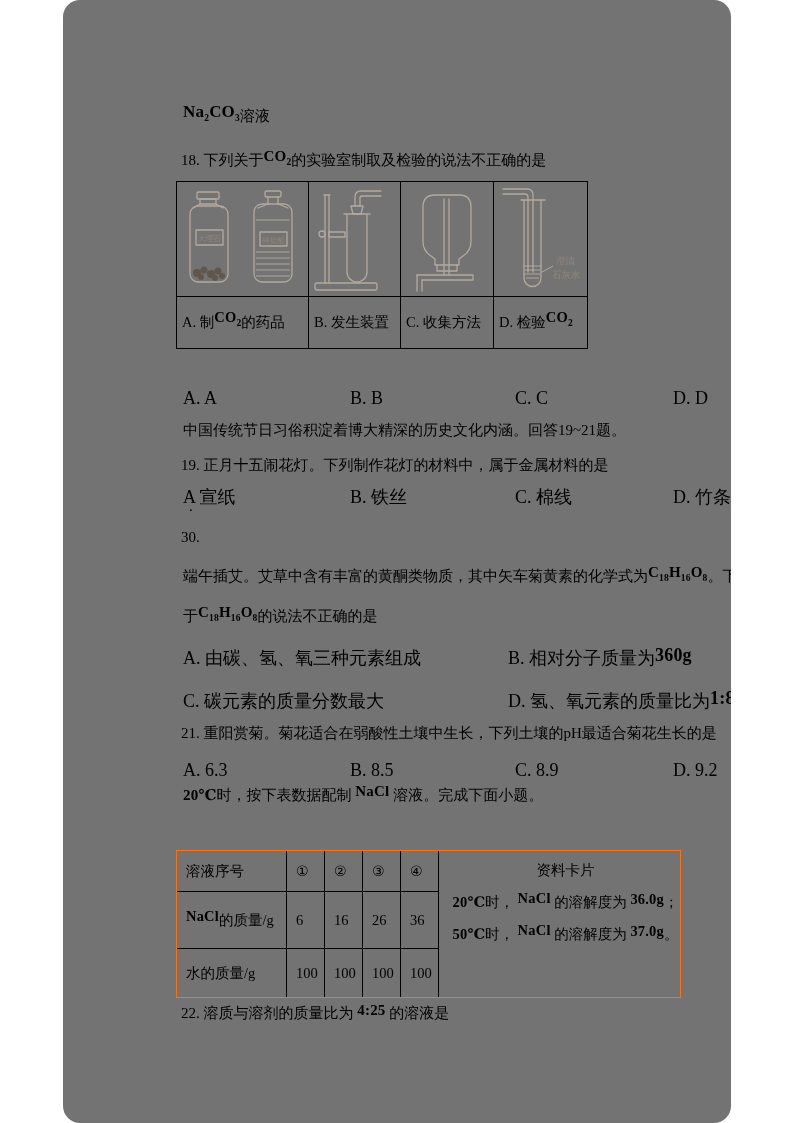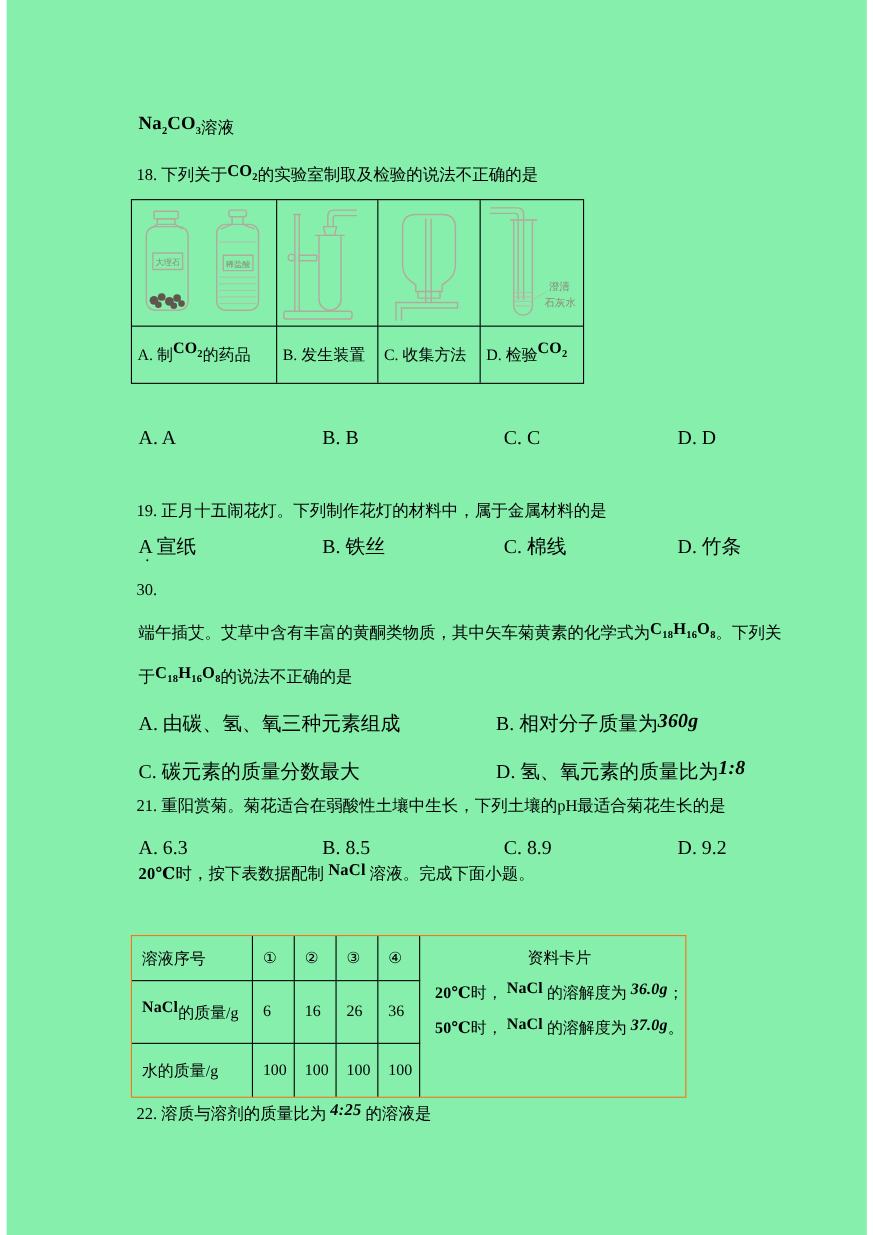--- a/index.html
+++ b/index.html
@@ -1,33 +1,34 @@
 <!DOCTYPE html>
 <html><head>
 <meta charset="utf-8">
 <style>
   html,body{margin:0;padding:0;background:#ffffff;}
   .page{
     position:relative;
-    width:782px;height:1123px;
+    width:668px;height:1123px;
     margin:0 auto;
-    background:#86efac;
+    background:#737373;
     font-family:"Liberation Serif","DejaVu Serif",serif;
     color:#000;
     overflow:hidden;
+    border-radius:17px;
   }
   .line{position:absolute;font-size:15px;line-height:20px;white-space:nowrap;}
   .opt{position:absolute;font-size:18px;line-height:20px;white-space:nowrap;}
   .l1{left:120px}.l2{left:287px}.l3{left:452px}.l4{left:610px}
   .ca{left:120px}.cb{left:445px}
   .chem{font-weight:bold;font-family:"Liberation Serif","DejaVu Serif",serif;letter-spacing:.2px;}
   .chem sub{font-size:9.5px;}
   .chem-lg{font-size:17px;}
   .sup{position:relative;top:-4px;display:inline-block;}
-  .bval{font-weight:bold;position:relative;top:-3px;display:inline-block;letter-spacing:.2px;font-style:italic;}
+  .bval{font-weight:bold;position:relative;top:-3px;display:inline-block;letter-spacing:.2px;}
   .btemp{font-weight:bold;letter-spacing:.2px;}
   
   .app-table{
     position:absolute;left:113px;top:181px;
     display:grid;
     grid-template-columns:132px 92px 93px 93px;
     grid-template-rows:115px 51px;
     border:1px solid #000;
   }
   .app-cell{border-right:1px solid #000;border-bottom:1px solid #000;
@@ -158,20 +159,21 @@
     </div>
   </div>
 
   <div>
     <span class="opt l1" style="top:388px">A. A</span>
     <span class="opt l2" style="top:388px">B. B</span>
     <span class="opt l3" style="top:388px">C. C</span>
     <span class="opt l4" style="top:388px">D. D</span>
   </div>
 
+  <div class="line" style="left:120px;top:420px;">中国传统节日习俗积淀着博大精深的历史文化内涵。回答19~21题。</div>
 
   <div class="line" style="left:118px;top:455px;">19. 正月十五闹花灯。下列制作花灯的材料中，属于金属材料的是</div>
   <div>
     <span class="opt l1" style="top:487px">A 宣纸</span>
     <span class="opt l2" style="top:487px">B. 铁丝</span>
     <span class="opt l3" style="top:487px">C. 棉线</span>
     <span class="opt l4" style="top:487px">D. 竹条</span>
   </div>
   <div class="line" style="left:126px;top:496px;">.</div>
 

